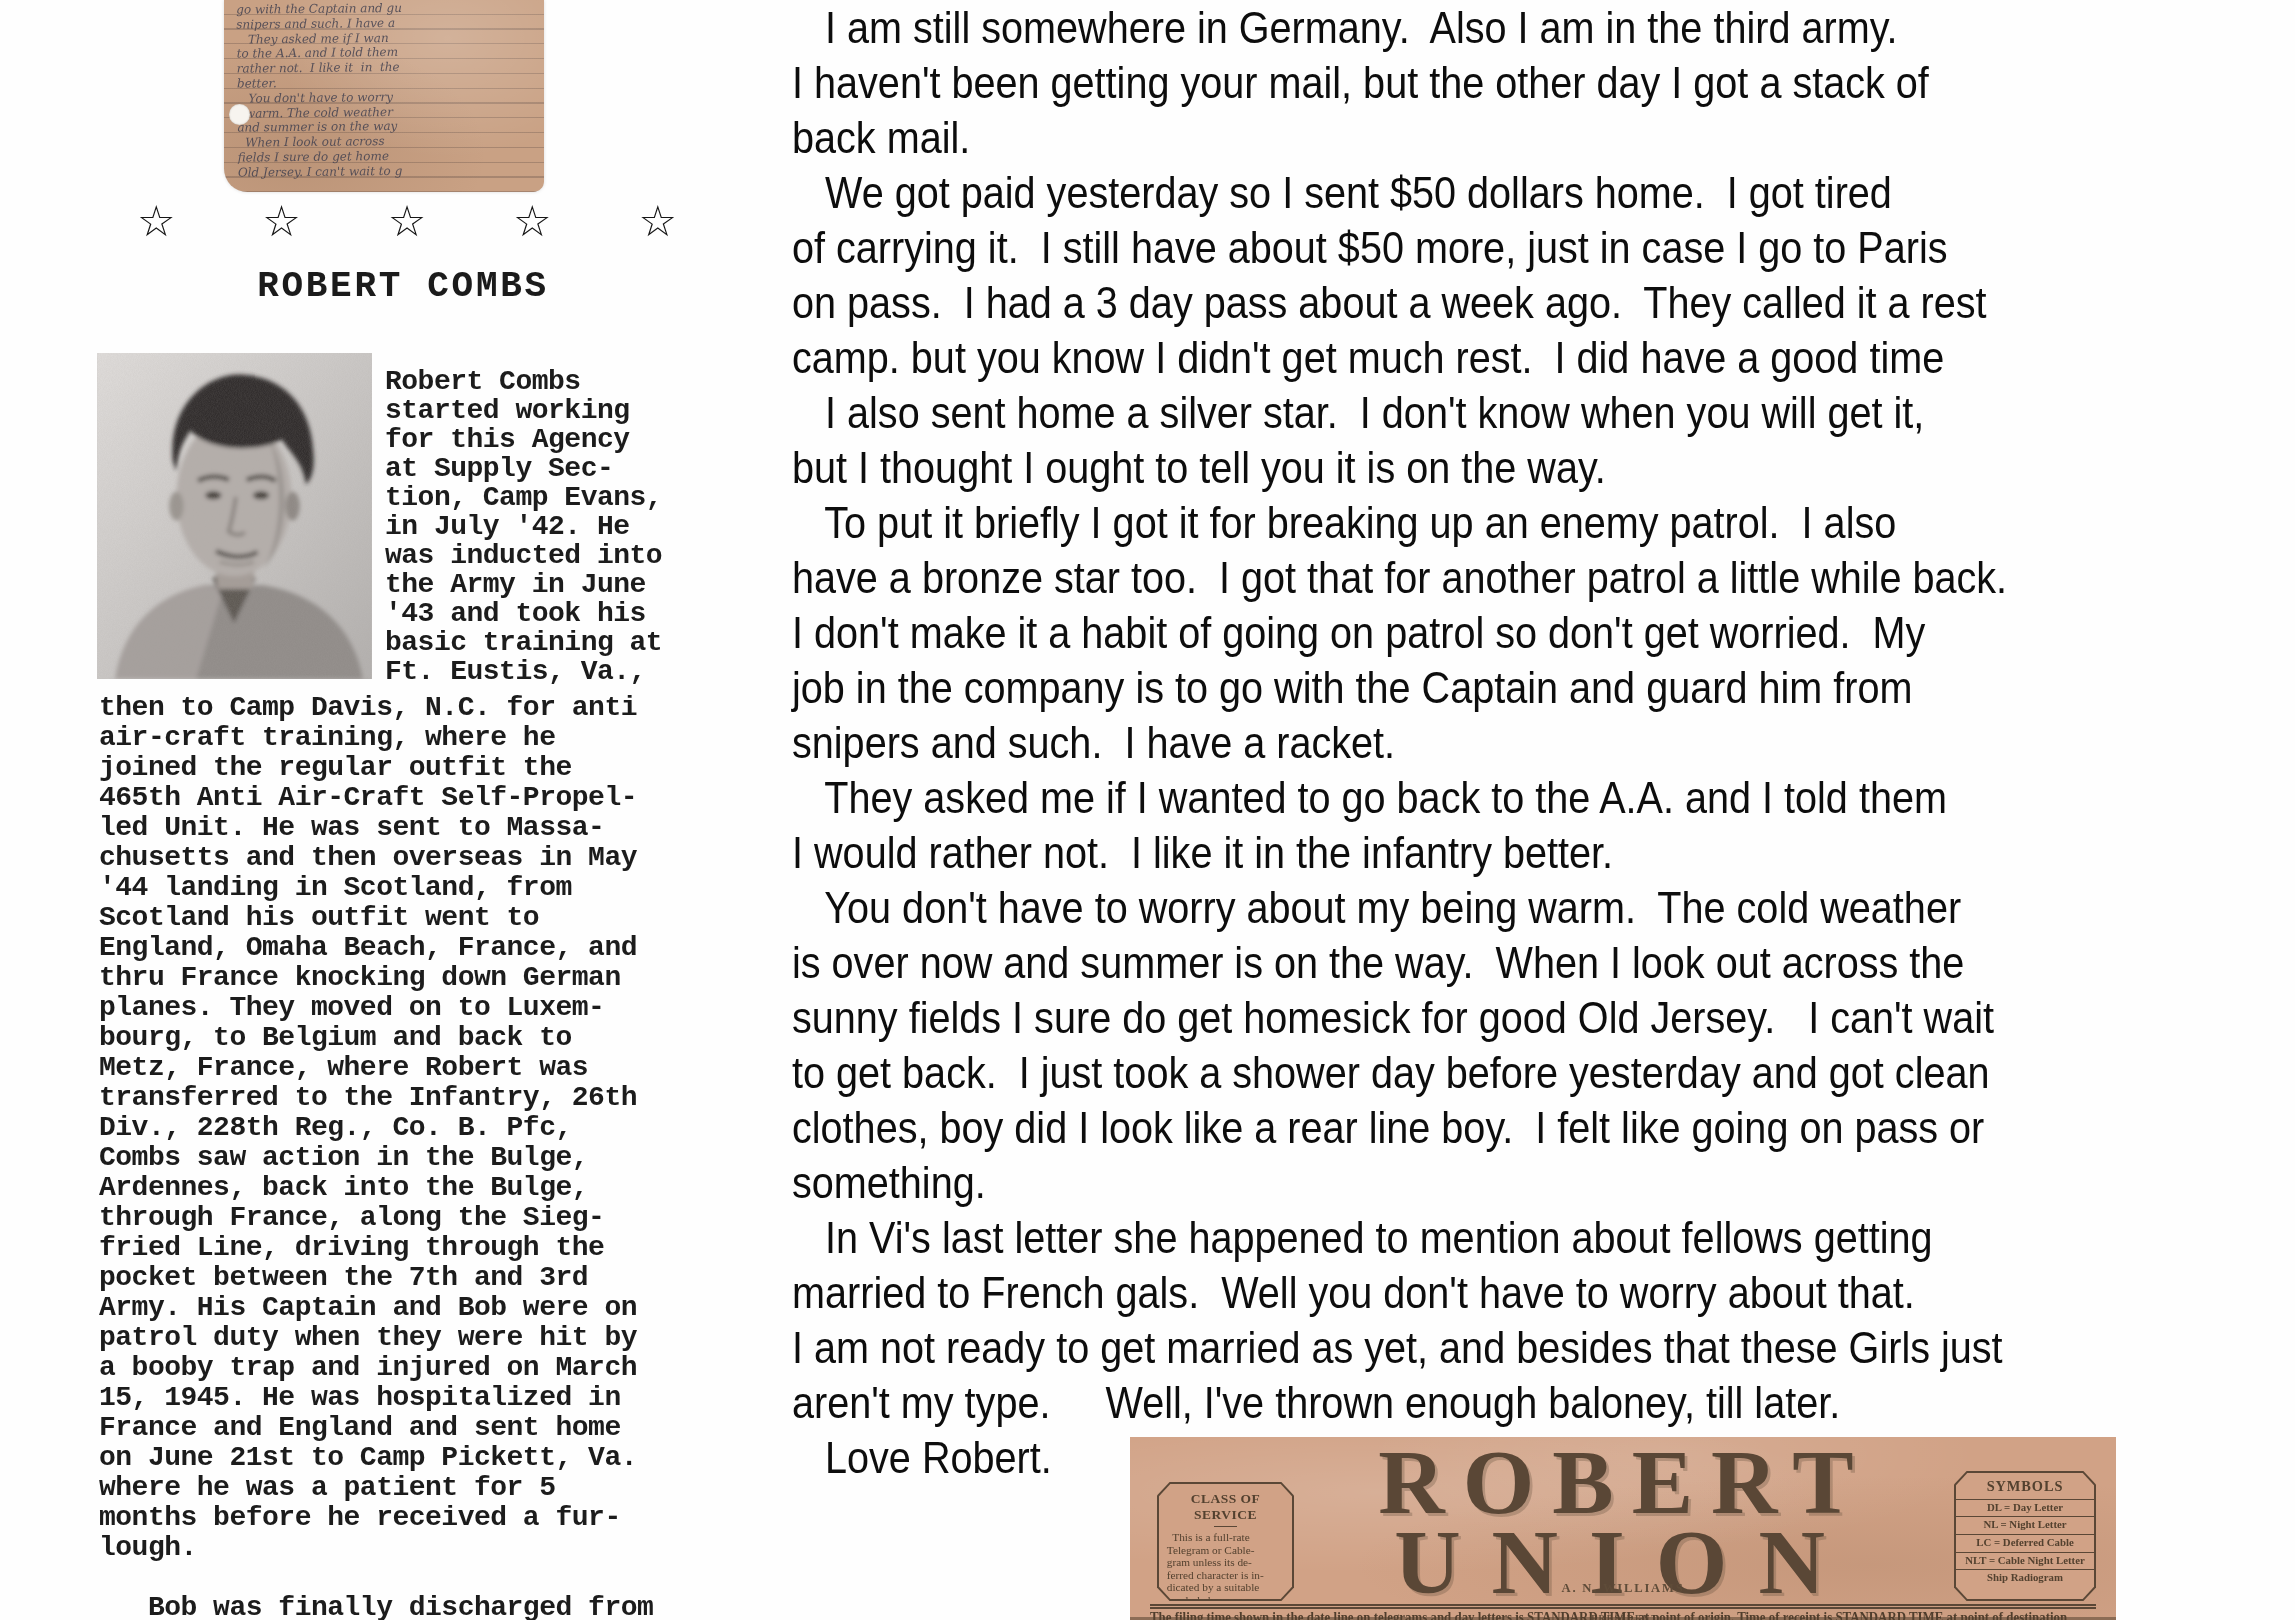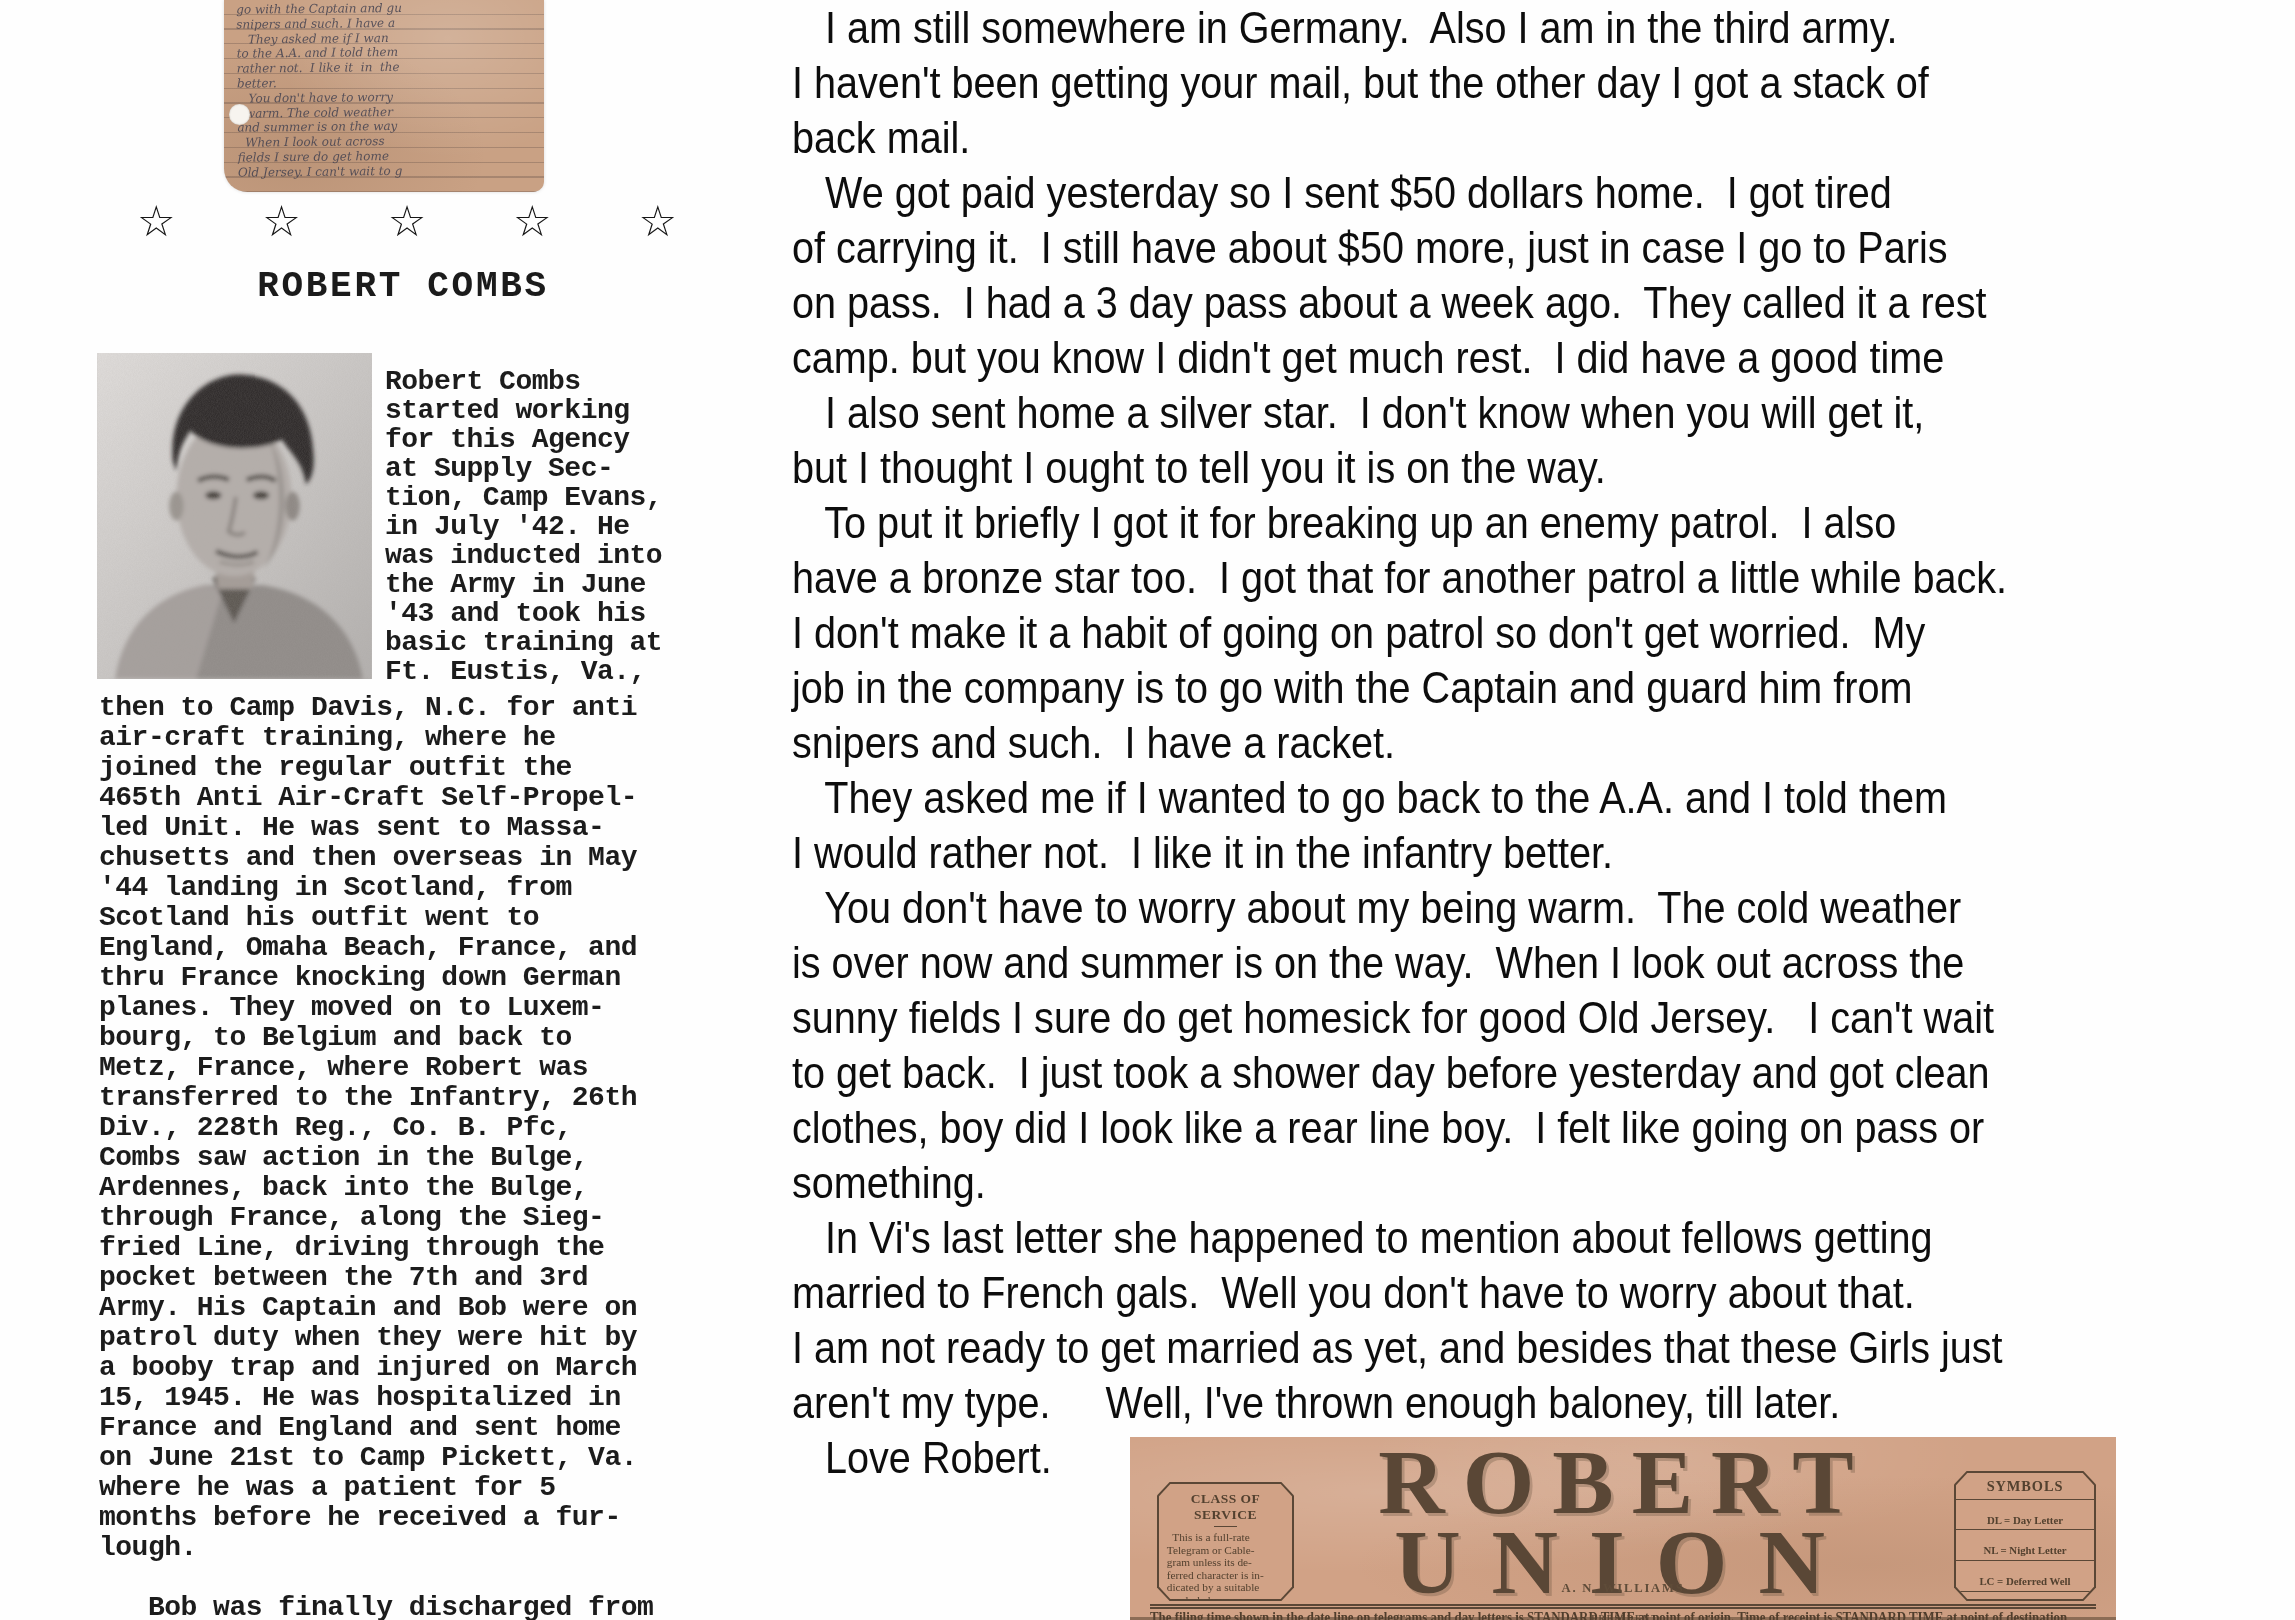--- a/index.html
+++ b/index.html
@@ -91,21 +91,21 @@
     color:#5a4736;font-weight:bold;text-shadow:2.7px 2.7px 0 rgba(90,71,54,0.28);}
   .wm1{font-size:92px;line-height:90px;letter-spacing:18px;}
   .wm2{font-size:92px;line-height:70px;letter-spacing:31px;}
   .president{position:absolute;left:151px;top:144px;width:684px;text-align:center;
     font-size:12.6px;letter-spacing:1.8px;font-weight:bold;color:#5f4c39;}
   .president-title{position:absolute;left:153px;top:176px;width:684px;text-align:center;
     font-size:9px;letter-spacing:1.8px;font-weight:bold;color:#5f4c39;}
   .form-number{position:absolute;left:846px;top:41px;font-size:15.3px;font-weight:bold;}
   .sym-box{left:824px;top:34px;width:142px;height:130px;}
   .sym-title{margin-top:5.4px;text-align:center;font-size:14.4px;font-weight:bold;letter-spacing:0.9px;}
-  .sym-row{border-top:1.4px solid #5a4736;margin-top:3.6px;padding-top:14px;text-align:center;
+  .sym-row{border-top:1.4px solid #5a4736;margin-top:3.6px;padding-top:1px;text-align:center;
     font-size:10.8px;font-weight:bold;white-space:nowrap;}
   .tg-rule{position:absolute;left:20px;right:20px;height:1.8px;background:#5a4736;}
   .tg-rule.r1{top:167px;} .tg-rule.r2{top:170px;}
   .tg-footnote{position:absolute;left:20px;top:173px;width:946px;
     font-size:14px;font-weight:bold;white-space:nowrap;
     transform:scaleX(0.92);transform-origin:left top;color:#4f3d2c;}
   .tg-bottomstrip{position:absolute;left:0;top:180px;width:100%;height:2.7px;background:rgba(86,66,48,0.55);}
 </style>
 </head>
 <body>
@@ -283,21 +283,21 @@
   <div class="president">A. N. WILLIAMS</div>
   <div class="president-title">PRESIDENT</div>
 
   <div class="form-number">1201</div>
 
   <div class="ticket sym-box">
     <div class="ticket-inner">
       <div class="sym-title">SYMBOLS</div>
       <div class="sym-row">DL = Day Letter</div>
       <div class="sym-row">NL = Night Letter</div>
-      <div class="sym-row">LC = Deferred Well</div>
+      <div class="sym-row">LC = Deferred Cable</div>
       <div class="sym-row">NLT = Cable Night Letter</div>
       <div class="sym-row">Ship Radiogram</div>
     </div>
   </div>
 
   <div class="tg-rule r1"></div>
   <div class="tg-rule r2"></div>
   <div class="tg-footnote">The filing time shown in the date line on telegrams and day letters is STANDARD TIME at point of origin.   Time of receipt is STANDARD TIME at point of destination</div>
   <div class="tg-bottomstrip"></div>
 </div>

